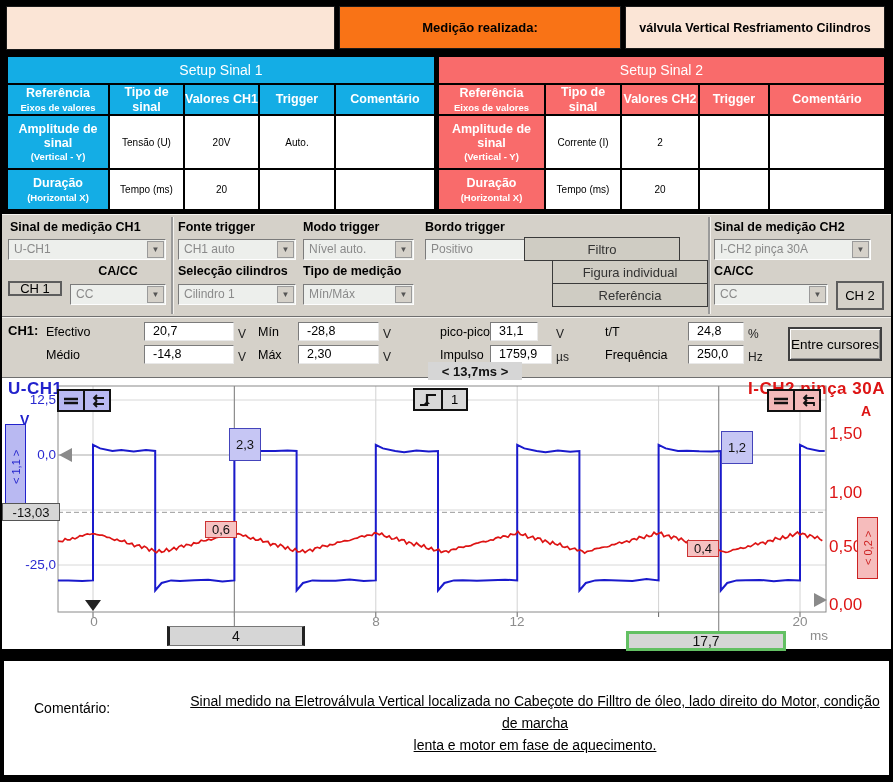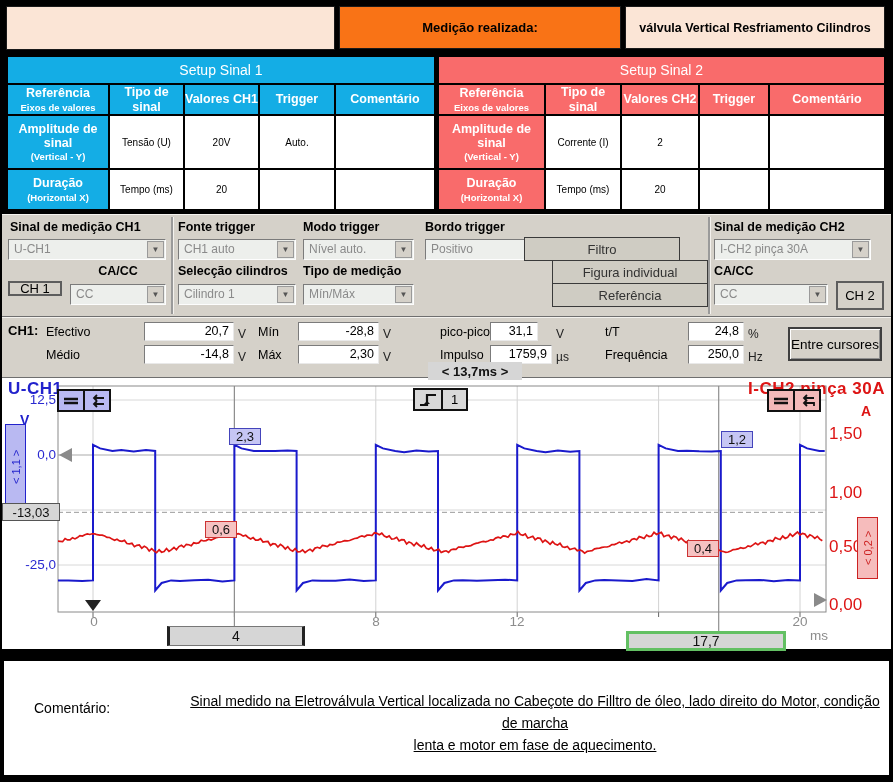--- a/index.html
+++ b/index.html
@@ -21,31 +21,31 @@
   .th-sub{font-weight:bold;font-size:9.5px;margin-top:1px}
   .td{font-size:10px}
   
   .panel{background:#D5D1C9;border-top:1px solid #f4f2ee;border-bottom:1px solid #6f6f6f}
   .lbl{position:absolute;font-weight:bold;font-size:12.5px;white-space:nowrap}
   .dd{position:absolute;height:21px;background:#EDEFEC;border:1px solid;border-color:#7b7b7b #fdfdfd #fdfdfd #7b7b7b;color:#8a8a8a;font-size:12px;line-height:18px;padding-left:5px;white-space:nowrap;overflow:hidden}
   .dd .arr{position:absolute;right:1px;top:1px;bottom:1px;width:17px;background:#D5D1C9;border:1px solid #9a9a9a;color:#555;font-size:8px;display:flex;align-items:center;justify-content:center}
   .vsep{position:absolute;width:2px;background:#9a9a9a;box-shadow:1px 0 0 #f4f2ee}
   .chbtn{position:absolute;background:#D5D1C9;border:2px solid #5d5d5d;font-size:13px;display:flex;align-items:center;justify-content:center;cursor:default}
   .flatbtn{position:absolute;background:#CFCCC3;border:1px solid #3a3a3a;color:#333;font-size:13px;display:flex;align-items:center;justify-content:center}
-  .fld{position:absolute;height:19px;background:#fff;border:1px solid;border-color:#7b7b7b #e9e9e9 #e9e9e9 #7b7b7b;font-size:12.5px;text-align:right;padding:1px 4px 0 8px}
+  .fld{position:absolute;height:19px;background:#fff;border:1px solid;border-color:#7b7b7b #e9e9e9 #e9e9e9 #7b7b7b;font-size:12.5px;text-align:left;padding:1px 4px 0 8px}
   .mlabel{position:absolute;font-size:12.5px;white-space:nowrap}
   .munit{position:absolute;font-size:12px;color:#222}
   .raisedbtn{position:absolute;background:#D5D1C9;border:2px solid #3f3f3f;box-shadow:inset 1px 1px 0 #fff,inset -1px -1px 0 #8f8f8f;font-size:13.5px;display:flex;align-items:center;justify-content:center}
   
   .chart-title{position:absolute;font-size:17px;font-weight:bold;letter-spacing:.5px}
   .ytickL{position:absolute;width:42px;text-align:right;font-size:13.5px;color:#2A2AD0}
   .ytickR{position:absolute;width:42px;text-align:left;font-size:17px;color:#DD1414}
   .xtick{position:absolute;width:22px;text-align:center;font-size:13.5px;color:#8c8c8c}
   .gbox{position:absolute;background:#D6D6D6;border:1px solid #555;font-size:13px;display:flex;align-items:center;justify-content:center;color:#111}
-  .vboxb{position:absolute;background:#C6C6F4;border:1px solid #4444bb;font-size:13px;padding:0 6px;color:#111}
+  .vboxb{position:absolute;background:#C6C6F4;border:1px solid #4444bb;font-size:13px;padding:8px 6px;color:#111}
   .vboxr{position:absolute;background:#F6C2C2;border:1px solid #cc3333;font-size:13px;padding:0 6px;color:#111}
   .rotbox{position:absolute;writing-mode:vertical-rl;transform:rotate(180deg);text-align:center;font-size:11px;display:flex;align-items:center;justify-content:center}
   .rotb{background:#B9B9F2;border:1px solid #2222cc;color:#2222cc}
   .rotr{background:#F6BCBC;border:1px solid #cc2222;color:#cc2222}
   .iconbtn{position:absolute;display:flex}
   .iconcell{width:28px;height:23px;border:2px solid #111;display:flex;align-items:center;justify-content:center}
   .iconcell+.iconcell{margin-left:-2px}
   .icb{background:#B9B9F2}
   .icr{background:#F3B9B9}
   .icg{background:#D9D9D9}

